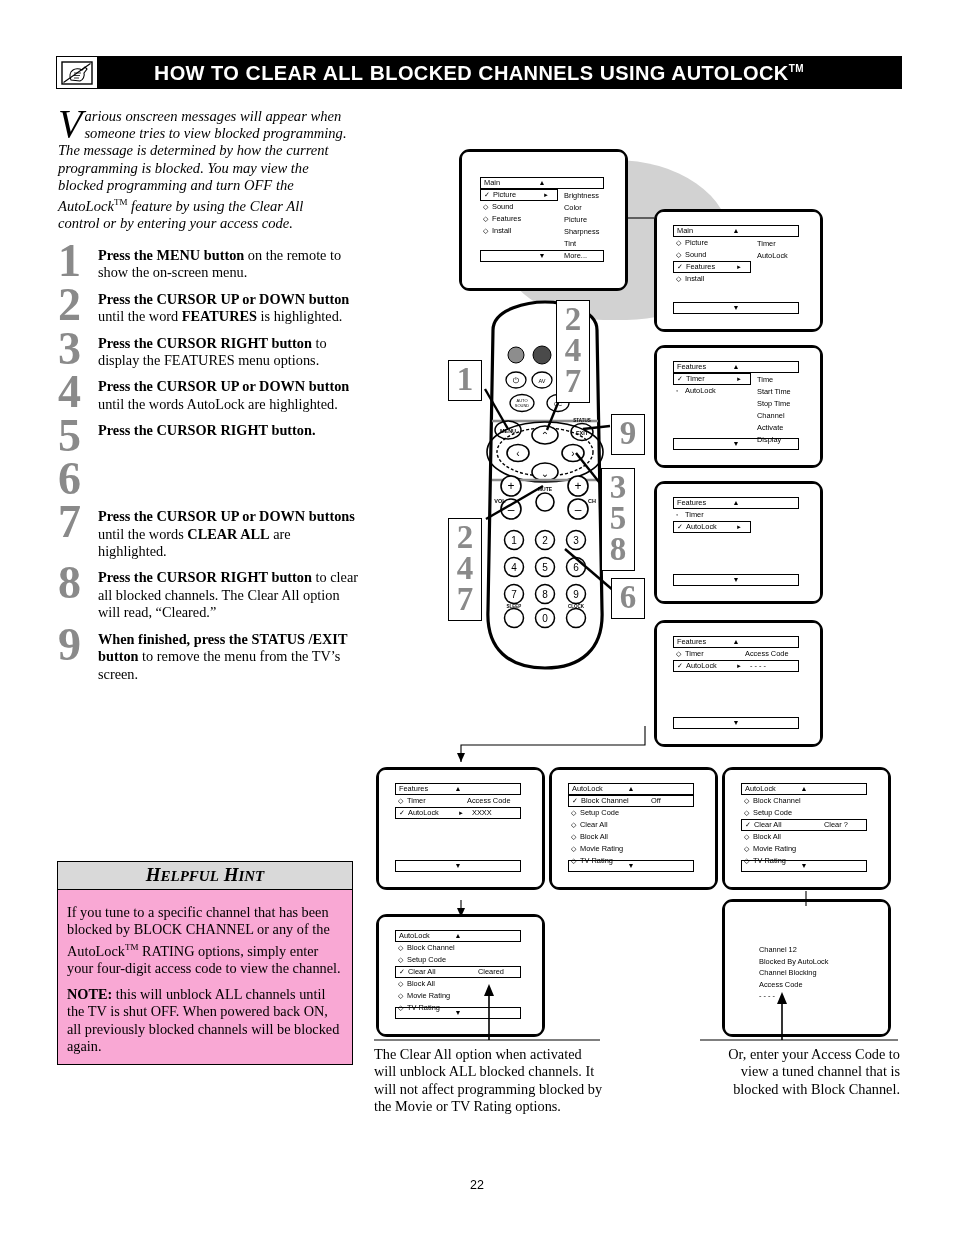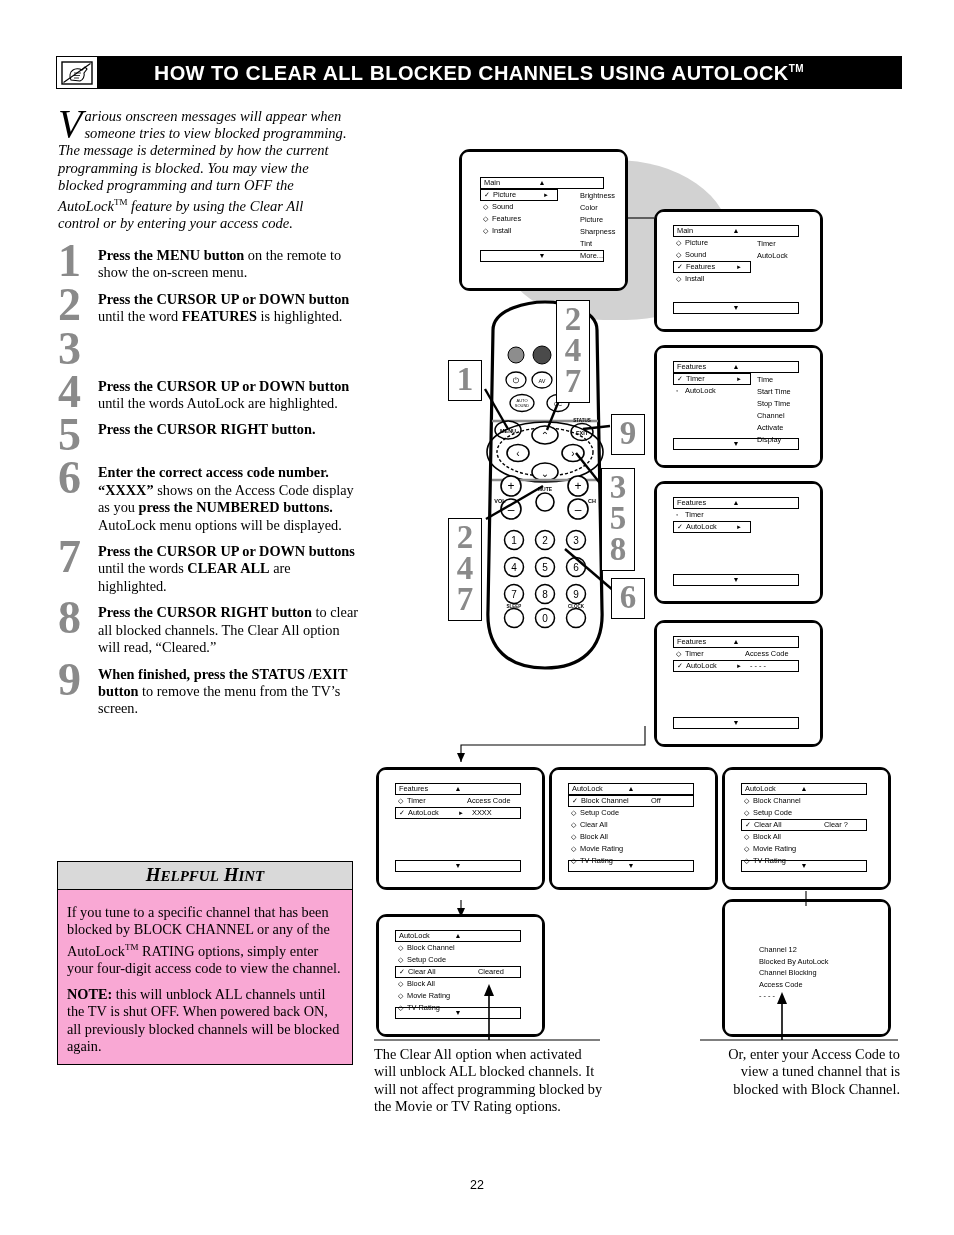--- a/index.html
+++ b/index.html
@@ -223,32 +223,32 @@
   <div class="step">
     <div class="step-num">1</div>
     <div class="step-txt"><b>Press the MENU button</b> on the remote to show the on-screen menu.</div>
   </div>
   <div class="step">
     <div class="step-num">2</div>
     <div class="step-txt"><b>Press the CURSOR UP or DOWN button</b> until the word <b>FEATURES</b> is highlighted.</div>
   </div>
   <div class="step">
     <div class="step-num">3</div>
+    <div class="step-txt"><b>Press the CURSOR RIGHT button</b> to display the FEATURES menu options.</div>
   </div>
   <div class="step">
     <div class="step-num">4</div>
     <div class="step-txt"><b>Press the CURSOR UP or DOWN button</b> until the words AutoLock are highlighted.</div>
   </div>
   <div class="step">
     <div class="step-num">5</div>
     <div class="step-txt"><b>Press the CURSOR RIGHT button.</b></div>
   </div>
   <div class="step">
     <div class="step-num">6</div>
-    <div class="step-txt"><b>Enter the correct access code number. “XXXX”</b> shows on the Access Code display as you <b>press the NUMBERED buttons.</b> AutoLock menu options will be displayed.</div>
   </div>
   <div class="step">
     <div class="step-num">7</div>
     <div class="step-txt"><b>Press the CURSOR UP or DOWN buttons</b> until the words <b>CLEAR ALL</b> are highlighted.</div>
   </div>
   <div class="step">
     <div class="step-num">8</div>
     <div class="step-txt"><b>Press the CURSOR RIGHT button</b> to clear all blocked channels. The Clear All option will read, “Cleared.”</div>
   </div>
   <div class="step">
@@ -286,21 +286,21 @@
         </div>
         <div class="osd-row">
           <span class="osd-bullet">◇</span>
           <span class="osd-label">Features</span>
         </div>
         <div class="osd-row">
           <span class="osd-bullet">◇</span>
           <span class="osd-label">Install</span>
         </div>
       </div>
-      <div class="osd-col" style="left:100px; top:13px;">
+      <div class="osd-col" style="left:84px; top:13px;">
         <div>Brightness</div>
         <div>Color</div>
         <div>Picture</div>
         <div>Sharpness</div>
         <div>Tint</div>
         <div>More...</div>
       </div>
     </div>
     <div class="osd osd-foot" style="left:18px; top:98px; width:124px;">
       <span>▼</span>

